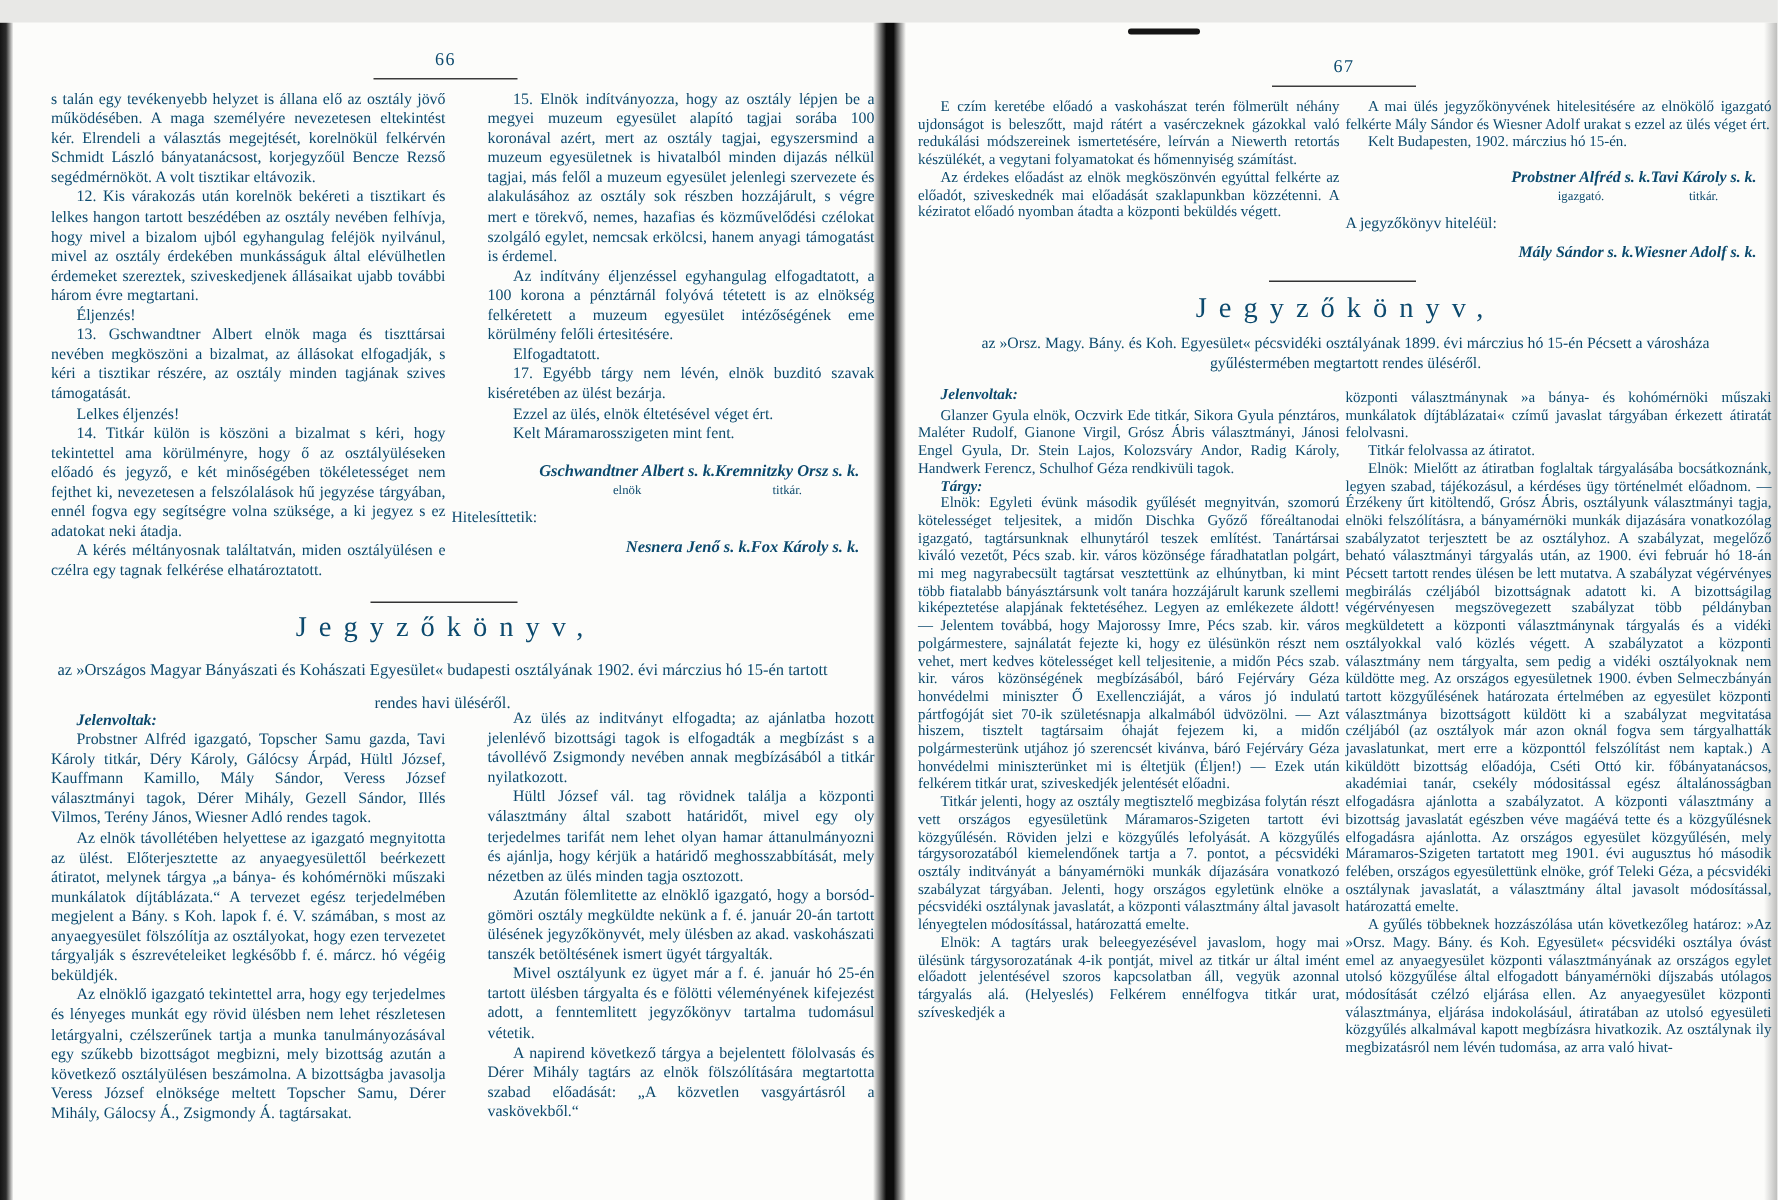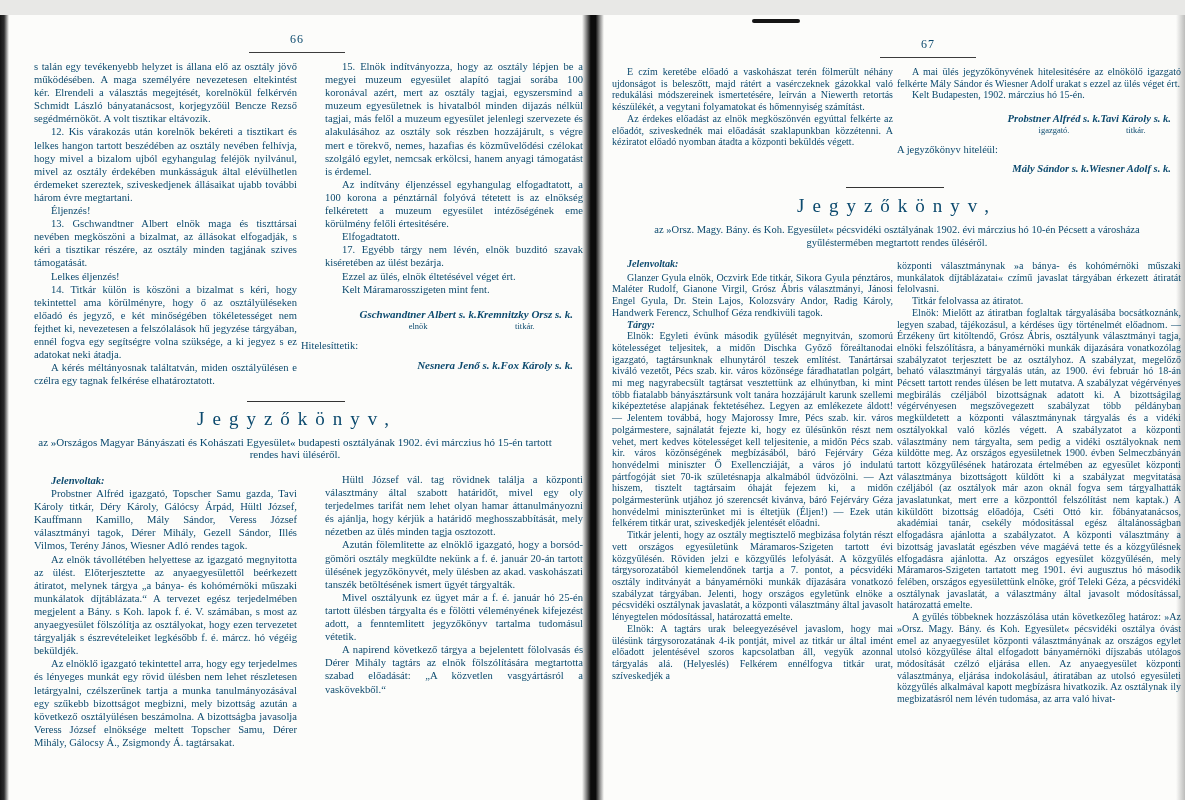--- a/index.html
+++ b/index.html
@@ -8,33 +8,33 @@
   .edge-left{position:absolute;left:0;top:0;width:9px;height:800px;
           background:linear-gradient(90deg,#141414 0,#2d2d2d 45%,rgba(60,60,60,0) 100%);}
   .gutter{position:absolute;left:582px;top:0;width:22px;height:800px;
           background:linear-gradient(90deg,rgba(0,0,0,0) 0%,rgba(20,20,20,.45) 18%,#0b0b0b 40%,#0b0b0b 62%,rgba(20,20,20,.40) 84%,rgba(0,0,0,0) 100%);}
   .edge-right{position:absolute;left:1176px;top:0;width:9px;height:800px;
           background:linear-gradient(270deg,rgba(40,40,40,.30),rgba(0,0,0,0));}
   .artifact{position:absolute;left:752px;top:4px;width:48px;height:4px;background:#151515;border-radius:2px;}
   .pageno{position:absolute;width:96px;text-align:center;font-size:12px;letter-spacing:1px;
           border-bottom:1.5px solid #3c3c3c;padding-bottom:5px;}
   #pn66{left:249px;top:17px;}
-  #pn67{left:880px;top:22px;}
+  #pn67{left:848px;top:22px;}
   .col{position:absolute;text-align:justify;}
   .p66 p{font-size:10.6px;line-height:13.1px;margin:0;text-indent:17px;text-align:justify;padding-left:24px;}
   .p67 p{font-size:10px;line-height:11.7px;margin:0;text-indent:15px;text-align:justify;}
   p.ni{text-indent:0;}
   .divider{position:absolute;border-top:1.5px solid #333;height:0;}
   #dv66{left:247px;top:386px;width:98px;}
   #dv67{left:846px;top:172px;width:98px;}
   .mtitle{position:absolute;text-align:center;font-size:19px;letter-spacing:8px;}
   #t66{left:10px;top:393px;width:574px;}
   #t67{left:612px;top:180px;width:570px;}
   .msub{position:absolute;text-align:center;}
-  #s66{left:33px;top:421px;width:524px;font-size:11px;line-height:12px;}
+  #s66{left:33px;top:421px;width:524px;font-size:11px;line-height:22px;}
   #s67{left:640px;top:208px;width:514px;font-size:10.5px;line-height:13px;}
   .attlabel{font-style:italic;font-weight:bold;text-align:center;text-indent:0;margin:0 0 3px 0;font-size:10.6px;}
   .p67 .attlabel{font-size:10.2px;margin:0 0 2px 0;}
   .subjlabel{font-style:italic;font-weight:bold;text-align:center;text-indent:0;margin:4px 0 3px 0;font-size:10.2px;}
   .sigrow{display:flex;justify-content:flex-end;padding:0 10px;margin-top:12px;}
   .sig{text-align:center;}
   .signame{font-style:italic;font-weight:bold;font-size:11px;white-space:nowrap;}
   .p67 .signame{font-size:10.6px;}
   .sigrole{text-align:center;font-size:8.5px;margin-top:1px;}
   .attest{font-size:10.5px;margin-top:9px;}
@@ -90,20 +90,21 @@
   <div class="msub" id="s66">az »Országos Magyar Bányászati és Kohászati Egyesület« budapesti osztályának 1902. évi márczius hó 15-én tartott rendes havi üléséről.</div>
 
   <section class="col p66" style="left:10px;top:459px;width:287px">
     <p class="attlabel">Jelenvoltak:</p>
     <p>Probstner Alfréd igazgató, Topscher Samu gazda, Tavi Károly titkár, Déry Károly, Gálócsy Árpád, Hültl József, Kauffmann Kamillo, Mály Sándor, Veress József választmányi tagok, Dérer Mihály, Gezell Sándor, Illés Vilmos, Terény János, Wiesner Adló rendes tagok.</p>
     <p>Az elnök távollétében helyettese az igazgató megnyitotta az ülést. Előterjesztette az anyaegyesülettől beérkezett átiratot, melynek tárgya „a bánya- és kohómérnöki műszaki munkálatok díjtáblázata.“ A tervezet egész terjedelmében megjelent a Bány. s Koh. lapok f. é. V. számában, s most az anyaegyesület fölszólítja az osztályokat, hogy ezen tervezetet tárgyalják s észrevételeiket legkésőbb f. é. márcz. hó végéig beküldjék.</p>
     <p>Az elnöklő igazgató tekintettel arra, hogy egy terjedelmes és lényeges munkát egy rövid ülésben nem lehet részletesen letárgyalni, czélszerűnek tartja a munka tanulmányozásával egy szűkebb bizottságot megbizni, mely bizottság azután a következő osztályülésen beszámolna. A bizottságba javasolja Veress József elnöksége meltett Topscher Samu, Dérer Mihály, Gálocsy Á., Zsigmondy Á. tagtársakat.</p>
   </section>
 
   <section class="col p66" style="left:301px;top:458px;width:282px">
+    <p>Az ülés az inditványt elfogadta; az ajánlatba hozott jelenlévő bizottsági tagok is elfogadták a megbízást s a távollévő Zsigmondy nevében annak megbízásából a titkár nyilatkozott.</p>
     <p>Hültl József vál. tag rövidnek találja a központi választmány által szabott határidőt, mivel egy oly terjedelmes tarifát nem lehet olyan hamar áttanulmányozni és ajánlja, hogy kérjük a határidő meghosszabbítását, mely nézetben az ülés minden tagja osztozott.</p>
     <p>Azután fölemlitette az elnöklő igazgató, hogy a borsód-gömöri osztály megküldte nekünk a f. é. január 20-án tartott ülésének jegyzőkönyvét, mely ülésben az akad. vaskohászati tanszék betöltésének ismert ügyét tárgyalták.</p>
     <p>Mivel osztályunk ez ügyet már a f. é. január hó 25-én tartott ülésben tárgyalta és e fölötti véleményének kifejezést adott, a fenntemlitett jegyzőkönyv tartalma tudomásul vétetik.</p>
     <p>A napirend következő tárgya a bejelentett fölolvasás és Dérer Mihály tagtárs az elnök fölszólítására megtartotta szabad előadását: „A közvetlen vasgyártásról a vaskövekből.“</p>
   </section>
 
   <div class="pageno" id="pn67">67</div>
 
   <section class="col p67" style="left:612px;top:51px;width:281px">
     <p>E czím keretébe előadó a vaskohászat terén fölmerült néhány ujdonságot is beleszőtt, majd rátért a vasérczeknek gázokkal való redukálási módszereinek ismertetésére, leírván a Niewerth retortás készülékét, a vegytani folyamatokat és hőmennyiség számítást.</p>
@@ -125,21 +126,21 @@
     </div>
     <div class="attest">A jegyzőkönyv hiteléül:</div>
     <div class="sigrow row2">
       <div class="signame">Mály Sándor s. k.</div>
       <div class="signame">Wiesner Adolf s. k.</div>
     </div>
   </section>
 
   <div class="divider" id="dv67"></div>
   <div class="mtitle" id="t67">Jegyzőkönyv,</div>
-  <div class="msub" id="s67">az »Orsz. Magy. Bány. és Koh. Egyesület« pécsvidéki osztályának 1902. évi márczius hó 10-én Pécsett a városháza gyűléstermében megtartott rendes üléséről.</div>
+  <div class="msub" id="s67">az »Orsz. Magy. Bány. és Koh. Egyesület« pécsvidéki osztályának 1899. évi márczius hó 15-én Pécsett a városháza gyűléstermében megtartott rendes üléséről.</div>
 
   <section class="col p67" style="left:612px;top:243px;width:281px">
     <p class="attlabel">Jelenvoltak:</p>
     <p>Glanzer Gyula elnök, Oczvirk Ede titkár, Sikora Gyula pénztáros, Maléter Rudolf, Gianone Virgil, Grósz Ábris választmányi, Jánosi Engel Gyula, Dr. Stein Lajos, Kolozsváry Andor, Radig Károly, Handwerk Ferencz, Schulhof Géza rendkivüli tagok.</p>
     <p class="subjlabel">Tárgy:</p>
     <p>Elnök: Egyleti évünk második gyűlését megnyitván, szomorú kötelességet teljesitek, a midőn Dischka Győző főreáltanodai igazgató, tagtársunknak elhunytáról teszek említést. Tanártársai kiváló vezetőt, Pécs szab. kir. város közönsége fáradhatatlan polgárt, mi meg nagyrabecsült tagtársat vesztettünk az elhúnytban, ki mint több fiatalabb bányásztársunk volt tanára hozzájárult karunk szellemi kiképeztetése alapjának fektetéséhez. Legyen az emlékezete áldott! — Jelentem továbbá, hogy Majorossy Imre, Pécs szab. kir. város polgármestere, sajnálatát fejezte ki, hogy ez ülésünkön részt nem vehet, mert kedves kötelességet kell teljesitenie, a midőn Pécs szab. kir. város közönségének megbízásából, báró Fejérváry Géza honvédelmi miniszter Ő Exellencziáját, a város jó indulatú pártfogóját siet 70-ik születésnapja alkalmából üdvözölni. — Azt hiszem, tisztelt tagtársaim óhaját fejezem ki, a midőn polgármesterünk utjához jó szerencsét kivánva, báró Fejérváry Géza honvédelmi miniszterünket mi is éltetjük (Éljen!) — Ezek után felkérem titkár urat, sziveskedjék jelentését előadni.</p>
     <p>Titkár jelenti, hogy az osztály megtisztelő megbizása folytán részt vett országos egyesületünk Máramaros-Szigeten tartott évi közgyűlésén. Röviden jelzi e közgyűlés lefolyását. A közgyűlés tárgysorozatából kiemelendőnek tartja a 7. pontot, a pécsvidéki osztály inditványát a bányamérnöki munkák díjazására vonatkozó szabályzat tárgyában. Jelenti, hogy országos egyletünk elnöke a pécsvidéki osztálynak javaslatát, a központi választmány által javasolt lényegtelen módosítással, határozattá emelte.</p>
     <p>Elnök: A tagtárs urak beleegyezésével javaslom, hogy mai ülésünk tárgysorozatának 4-ik pontját, mivel az titkár ur által imént előadott jelentésével szoros kapcsolatban áll, vegyük azonnal tárgyalás alá. (Helyeslés) Felkérem ennélfogva titkár urat, szíveskedjék a</p>
   </section>
 

